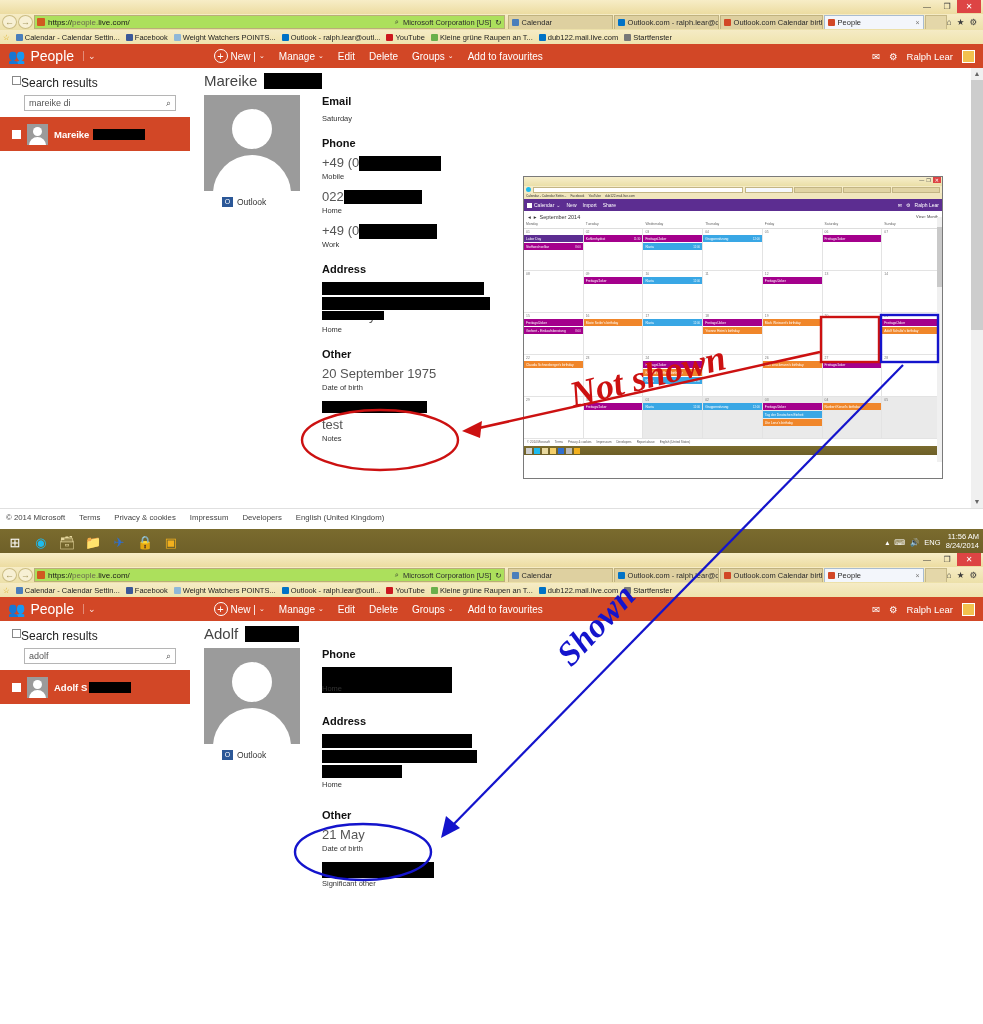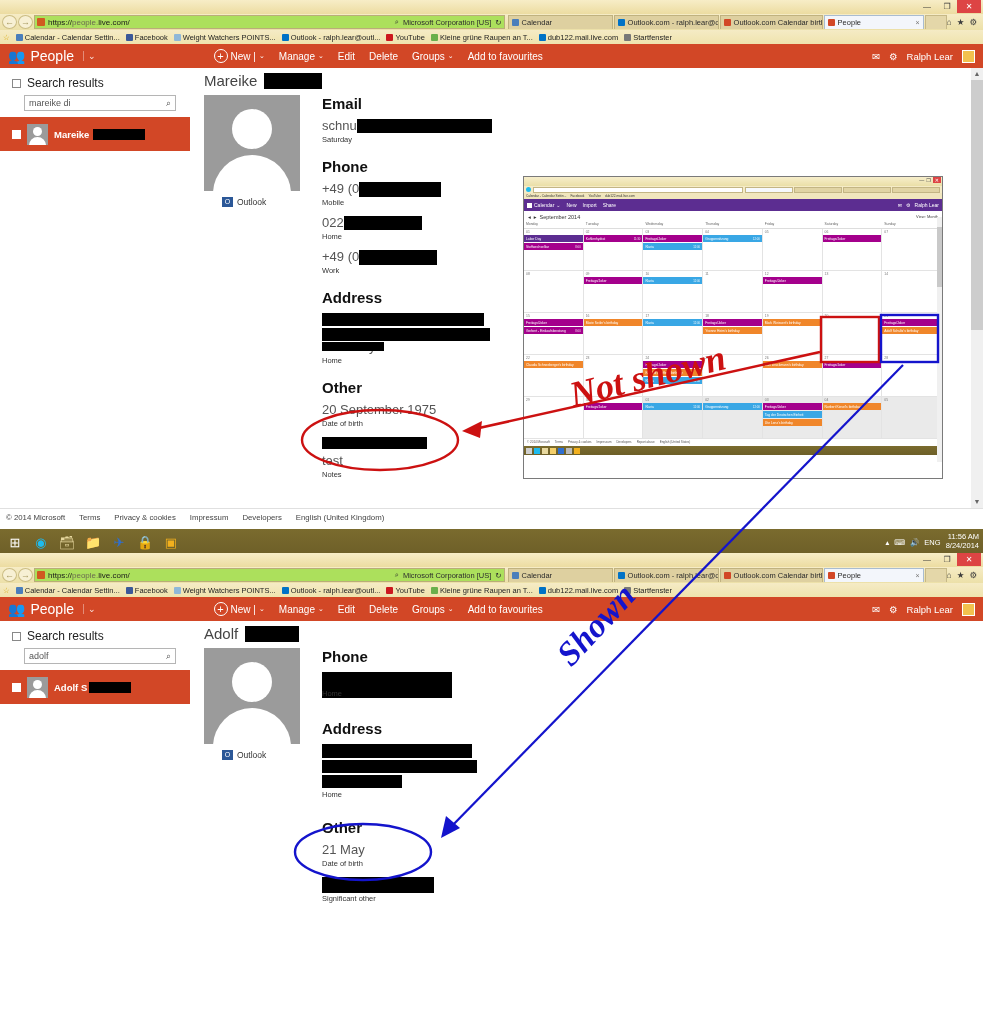--- a/index.html
+++ b/index.html
@@ -72,21 +72,21 @@
     width: 14px; height: 14px; border: 1px solid #fff; border-radius: 50%;
     display: inline-flex; align-items: center; justify-content: center; font-size: 11px; line-height: 1;
   }
   .caret { font-size: 7px; }
   .app-right { margin-left: auto; display: flex; align-items: center; gap: 9px; font-size: 9.5px; }
   .user-avatar { width: 13px; height: 13px; background: #f2c14e; display:inline-block;
                  border: 1px solid #fff; }
 
   .app-body { display: flex; background: #fff; position: relative; }
   .sidebar { width: 190px; padding: 8px 0 0 0; }
-  .sb-title { display: flex; align-items: center; gap: 6px; padding: 0 10px 5px 12px; font-size: 12px; color: #222; }
+  .sb-title { display: flex; align-items: flex-start; gap: 0; padding: 0 10px 5px 12px; font-size: 12px; color: #222; }
   .sb-check { width: 9px; height: 9px; border: 1px solid #888; display:inline-block; }
   .sb-searchwrap { padding: 0 14px 6px 24px; }
   .sb-search {
     width: 100%; height: 16px; border: 1px solid #b5b5b5; background: #fff;
     display: flex; align-items: center; padding: 0 4px; font-size: 9px; color: #555;
   }
   .sb-search .mag { margin-left: auto; font-size: 9px; color: #444; }
   .sb-result {
     background: #d24726; color: #fff; height: 34px; display: flex; align-items: center;
     gap: 6px; padding: 0 8px 0 12px;
@@ -102,21 +102,21 @@
   .dt-cols { display: flex; gap: 22px; margin-top: 6px; }
   .dt-photo { width: 96px; }
   .photo-box { width: 96px; height: 96px; background: #9b9b9b; position: relative; overflow: hidden; }
   .photo-box::before { content:''; position:absolute; width:40px;height:40px;border-radius:50%;background:#fff;left:28px;top:14px;}
   .photo-box::after { content:''; position:absolute; width:78px;height:42px;border-radius:40px 40px 0 0;background:#fff;left:9px;top:60px;}
   .src-row { display: flex; align-items: center; gap: 4px; margin-top: 6px; font-size: 8.5px; color: #333; padding-left: 18px; }
   .src-ico { width: 11px; height: 10px; background: #2b5797; color:#fff; font-size:7px; text-align:center; line-height:10px; }
 
   .dt-fields { flex: 1; }
   .fgroup { margin-bottom: 14px; }
-  .fgroup h4 { font-size: 15px; color: #111; margin-bottom: 7px; }
+  .fgroup h4 { font-size: 11px; color: #111; margin-bottom: 7px; }
   .fval { font-size: 13px; color: #555; line-height: 1.15; display:flex; align-items:center; }
   .flabel { font-size: 7.5px; color: #333; margin-top: 1px; margin-bottom: 9px; }
   .redact { background: #000; display: inline-block; height: 13px; vertical-align: middle; }
   .redactblk { background: #000; display: block; height: 12px; margin-bottom: 2px; }
 
   .footer {
     border-top: 1px solid #e0e0e0; padding: 4px 0 4px 6px;
     display: flex; gap: 14px; font-size: 7.8px; color: #444;
   }
 
@@ -334,24 +334,20 @@
               <div class="photo-box"></div>
               <div class="src-row">
                 <span class="src-ico">O</span>
                 <span>Outlook</span>
               </div>
             </div>
             <div class="dt-fields">
 
               <div class="fgroup">
                 <h4>Email</h4>
-                <div class="fval">
-                    <span>schnu</span>
-                    <span class="redact" style="width:135px;height:14px"></span>
-                  </div>
                 <div class="flabel">Saturday</div>
               </div>
 
               <div class="fgroup">
                 <h4>Phone</h4>
                 <div class="fval">
                     <span>+49 (0</span>
                     <span class="redact" style="width:82px;height:15px"></span>
                   </div>
                 <div class="flabel">Mobile</div>

